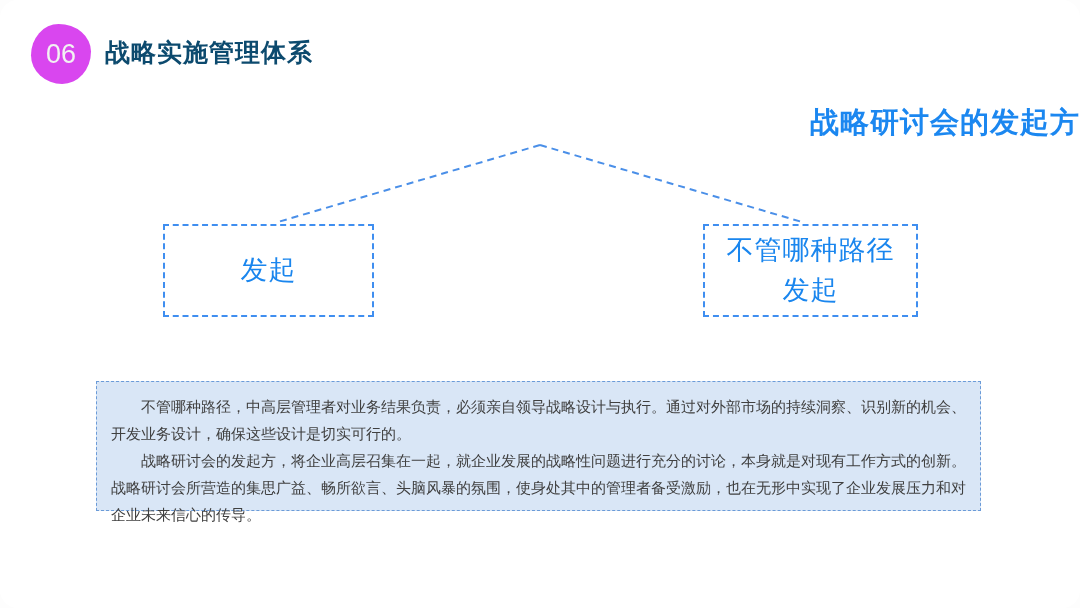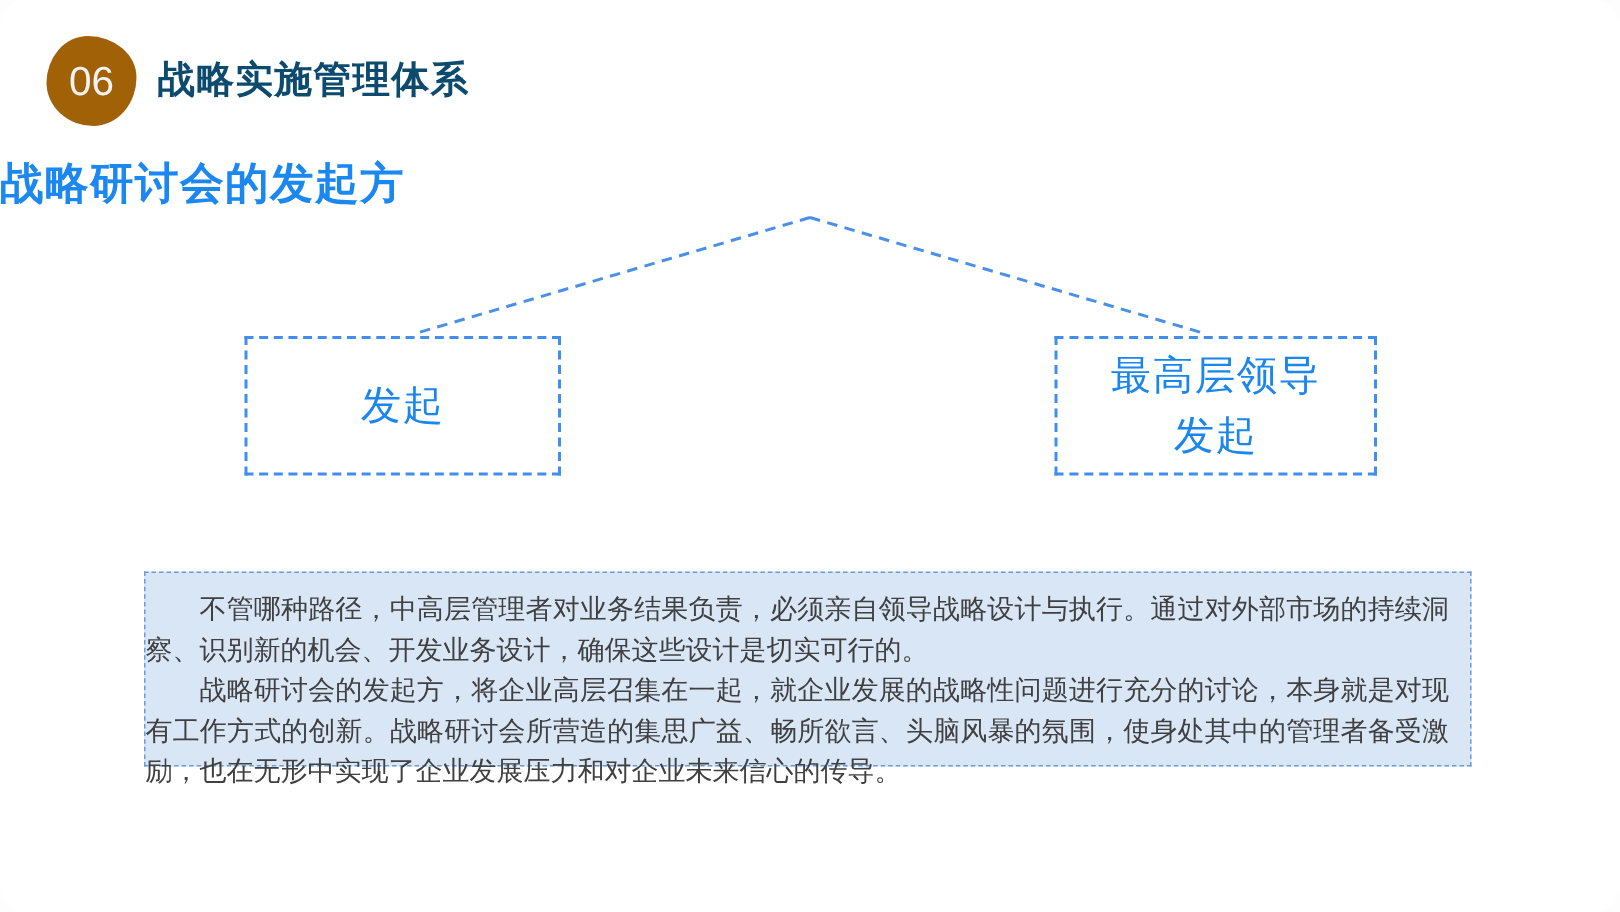--- a/index.html
+++ b/index.html
@@ -13,42 +13,42 @@
     background: #ffffff;
     border-radius: 18px;
     overflow: hidden;
   }
 
   
   .badge {
     position: absolute;
     left: 31px; top: 24px;
     width: 60px; height: 60px;
-    background: #a16207;
+    background: #d946ef;
     border-radius: 46% 54% 48% 52% / 52% 46% 54% 48%;
     display: flex; align-items: center; justify-content: center;
     color: #f2f2f2;
     font-size: 27px;
     font-weight: 400;
   }
   .slide-title {
     position: absolute;
     left: 105px; top: 36px;
     font-size: 25px;
     font-weight: 700;
     color: #0c4a6e;
     letter-spacing: 1px;
   }
 
   
   .diagram-heading {
     position: absolute;
     left: 0; top: 103px;
     width: 1080px;
-    text-align: left;
+    text-align: right;
     font-size: 29px;
     font-weight: 700;
     color: #1b87f0;
     letter-spacing: 1px;
   }
 
   
   .connectors {
     position: absolute;
     left: 0; top: 0;
@@ -73,23 +73,23 @@
   .option-box.left  { left: 163px; top: 224px; width: 211px; height: 93px; }
   .option-box.right { left: 703px; top: 224px; width: 215px; height: 93px; }
 
   
   .note-panel {
     position: absolute;
     left: 96px; top: 381px;
     width: 885px; height: 130px;
     background: #d9e6f6;
     border: 1.5px dashed #6b9bd8;
-    padding: 11px 14px 10px 0;
+    padding: 11px 14px 10px 14px;
     color: #404040;
-    font-size: 18px;
+    font-size: 15px;
     line-height: 27px;
     text-align: justify;
   }
   .note-panel p { text-indent: 2em; }
 </style>
 </head>
 <body>
 
 <div class="slide">
 
@@ -104,21 +104,21 @@
   <svg class="connectors" viewBox="0 0 1080 608" xmlns="http://www.w3.org/2000/svg">
     <line x1="540" y1="145" x2="278" y2="222" stroke="#4a8fe8" stroke-width="2" stroke-dasharray="7 5"></line>
     <line x1="540" y1="145" x2="802" y2="222" stroke="#4a8fe8" stroke-width="2" stroke-dasharray="7 5"></line>
   </svg>
 
   <div class="option-box left">
     <span>发起</span>
   </div>
 
   <div class="option-box right">
-    <span>最高层领导</span>
+    <span>不管哪种路径</span>
     <span>发起</span>
   </div>
 
   <div class="note-panel">
     <p>不管哪种路径，中高层管理者对业务结果负责，必须亲自领导战略设计与执行。通过对外部市场的持续洞察、识别新的机会、开发业务设计，确保这些设计是切实可行的。</p>
     <p>战略研讨会的发起方，将企业高层召集在一起，就企业发展的战略性问题进行充分的讨论，本身就是对现有工作方式的创新。战略研讨会所营造的集思广益、畅所欲言、头脑风暴的氛围，使身处其中的管理者备受激励，也在无形中实现了企业发展压力和对企业未来信心的传导。</p>
   </div>
 
 </div>
 

